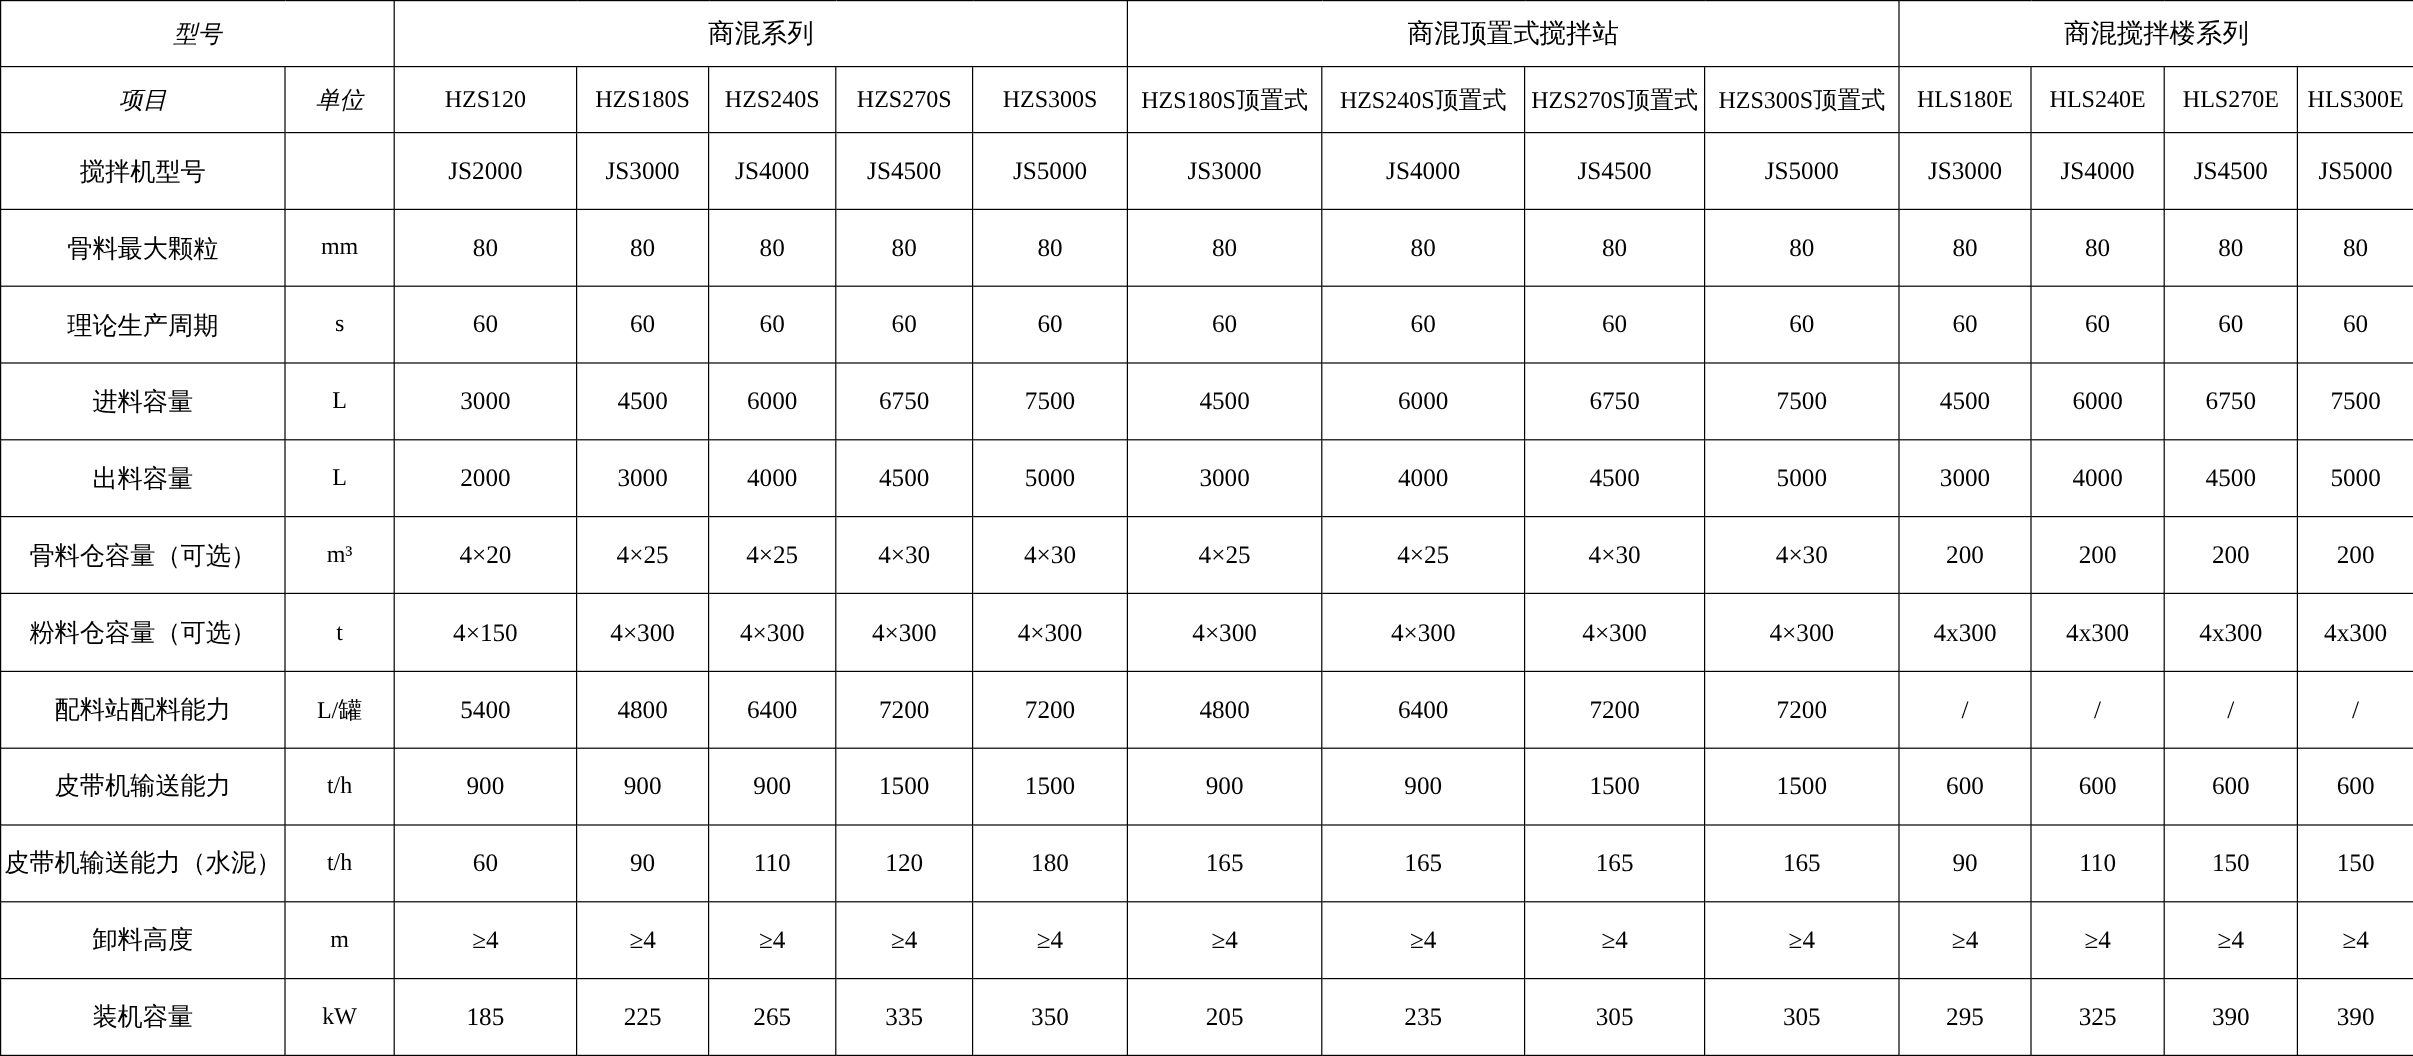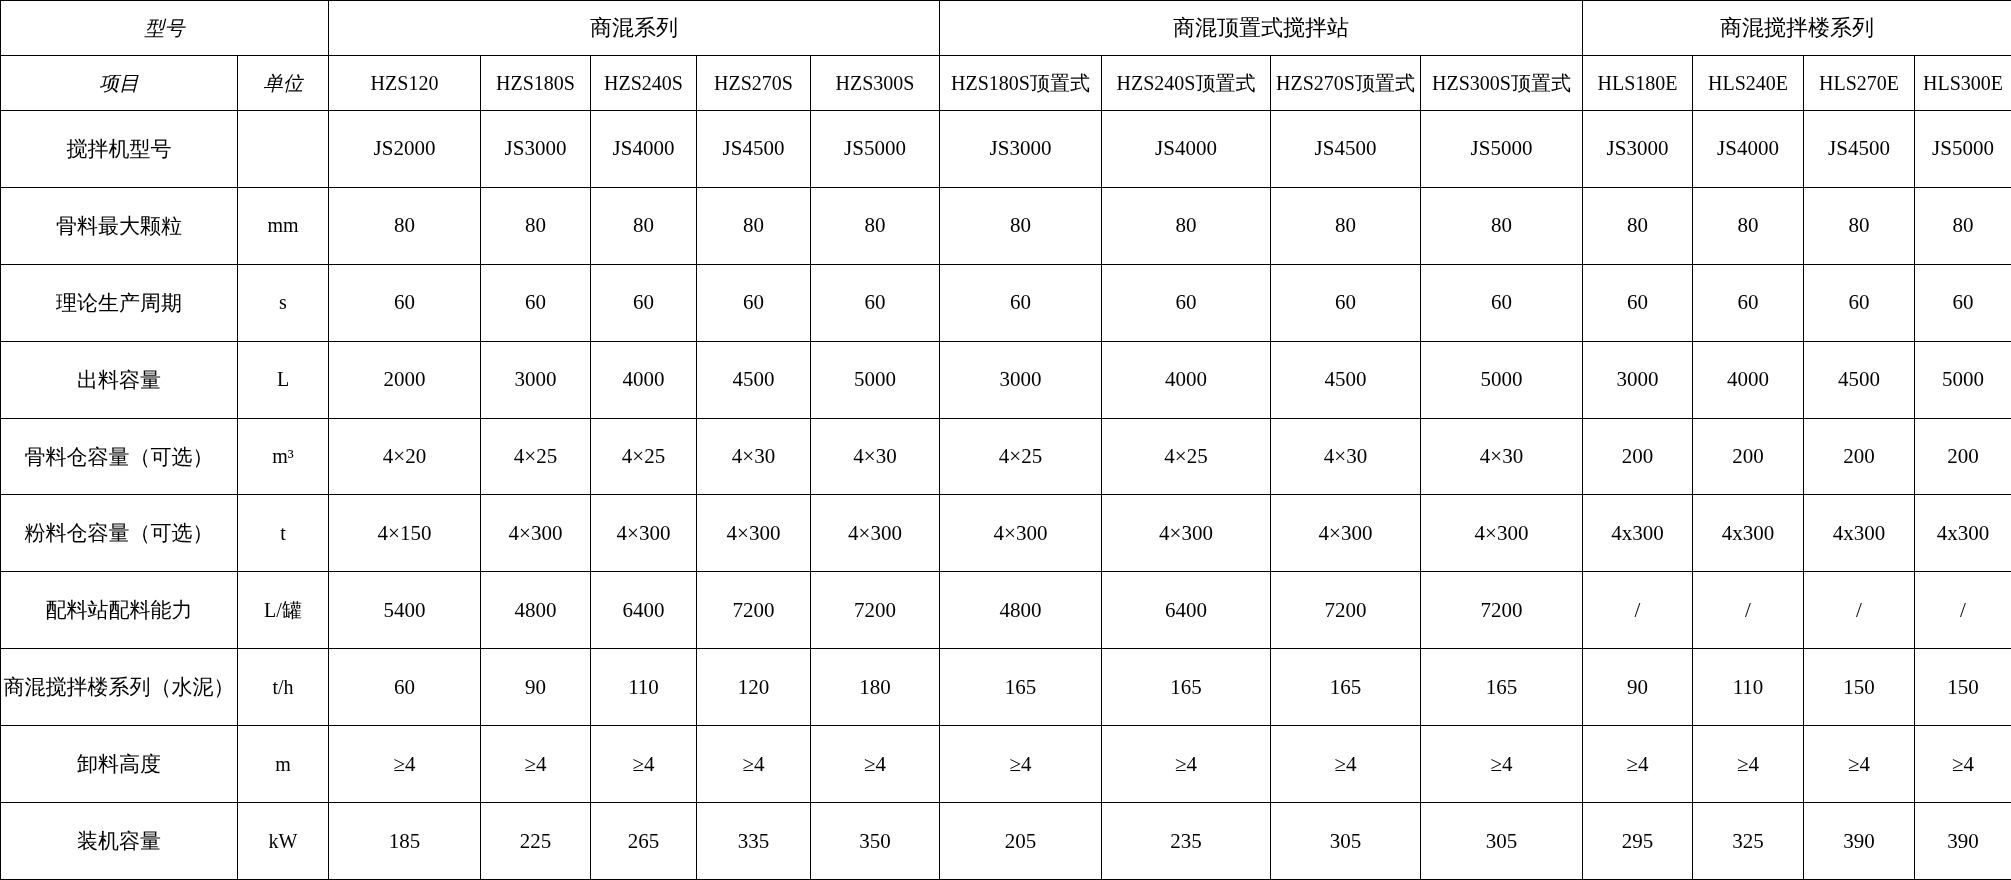--- a/index.html
+++ b/index.html
@@ -129,20 +129,37 @@
         <td class="value-td">60</td>
         <td class="value-td">60</td>
         <td class="value-td">60</td>
         <td class="value-td">60</td>
         <td class="value-td">60</td>
         <td class="value-td">60</td>
         <td class="value-td">60</td>
         <td class="value-td">60</td>
       </tr>
       <tr class="r">
+        <td class="label-td">进料容量</td>
+        <td class="unit-td">L</td>
+        <td class="value-td">3000</td>
+        <td class="value-td">4500</td>
+        <td class="value-td">6000</td>
+        <td class="value-td">6750</td>
+        <td class="value-td">7500</td>
+        <td class="value-td">4500</td>
+        <td class="value-td">6000</td>
+        <td class="value-td">6750</td>
+        <td class="value-td">7500</td>
+        <td class="value-td">4500</td>
+        <td class="value-td">6000</td>
+        <td class="value-td">6750</td>
+        <td class="value-td">7500</td>
+      </tr>
+      <tr class="r">
         <td class="label-td">出料容量</td>
         <td class="unit-td">L</td>
         <td class="value-td">2000</td>
         <td class="value-td">3000</td>
         <td class="value-td">4000</td>
         <td class="value-td">4500</td>
         <td class="value-td">5000</td>
         <td class="value-td">3000</td>
         <td class="value-td">4000</td>
         <td class="value-td">4500</td>
@@ -197,21 +214,38 @@
         <td class="value-td">4800</td>
         <td class="value-td">6400</td>
         <td class="value-td">7200</td>
         <td class="value-td">7200</td>
         <td class="value-td">/</td>
         <td class="value-td">/</td>
         <td class="value-td">/</td>
         <td class="value-td">/</td>
       </tr>
       <tr class="r">
-        <td class="label-td">商混搅拌楼系列（水泥）</td>
+        <td class="label-td">皮带机输送能力</td>
+        <td class="unit-td">t/h</td>
+        <td class="value-td">900</td>
+        <td class="value-td">900</td>
+        <td class="value-td">900</td>
+        <td class="value-td">1500</td>
+        <td class="value-td">1500</td>
+        <td class="value-td">900</td>
+        <td class="value-td">900</td>
+        <td class="value-td">1500</td>
+        <td class="value-td">1500</td>
+        <td class="value-td">600</td>
+        <td class="value-td">600</td>
+        <td class="value-td">600</td>
+        <td class="value-td">600</td>
+      </tr>
+      <tr class="r">
+        <td class="label-td">皮带机输送能力（水泥）</td>
         <td class="unit-td">t/h</td>
         <td class="value-td">60</td>
         <td class="value-td">90</td>
         <td class="value-td">110</td>
         <td class="value-td">120</td>
         <td class="value-td">180</td>
         <td class="value-td">165</td>
         <td class="value-td">165</td>
         <td class="value-td">165</td>
         <td class="value-td">165</td>

